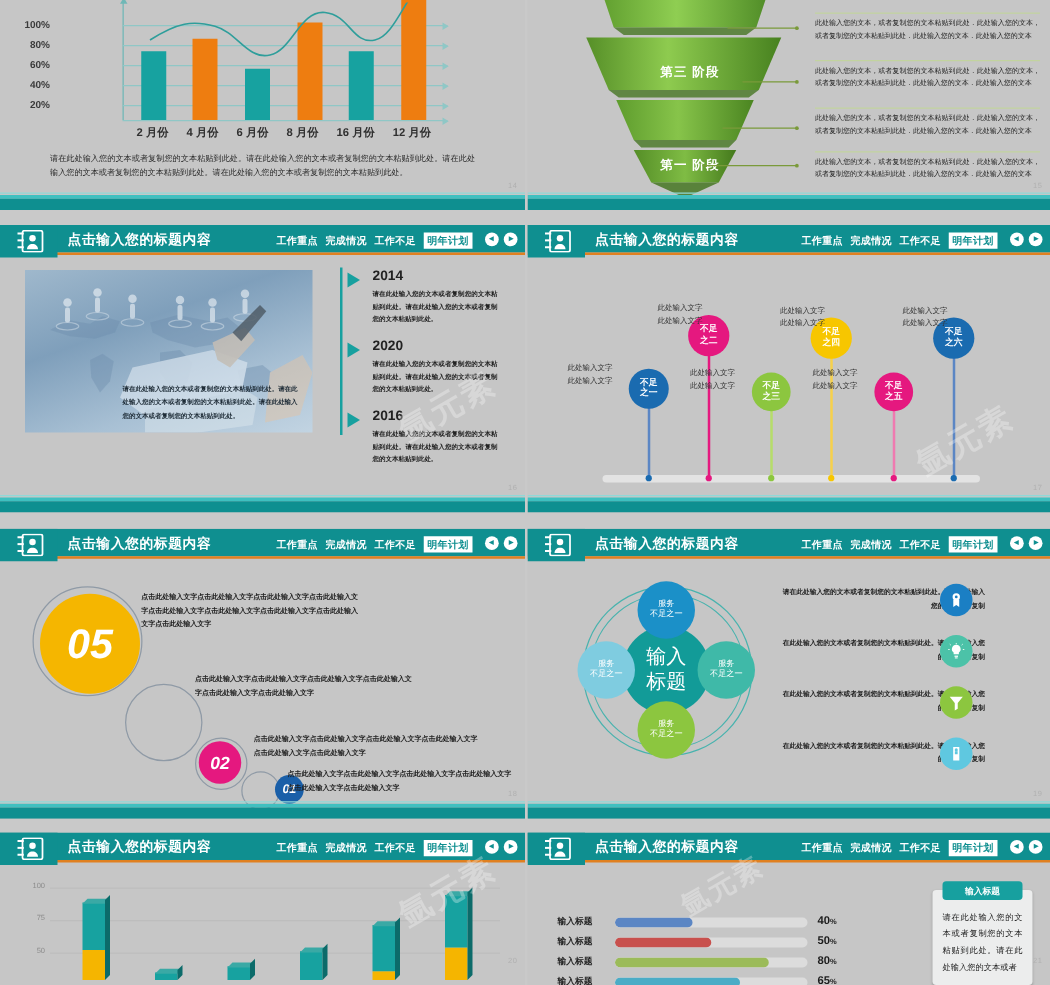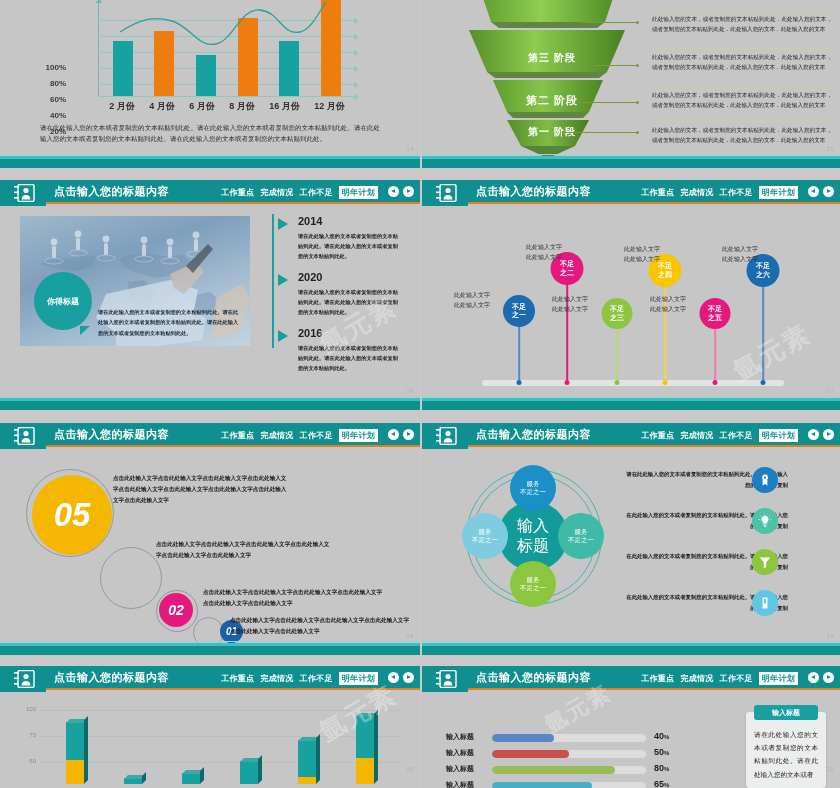--- a/index.html
+++ b/index.html
@@ -35,22 +35,22 @@
 
   
   .s1wrap{position:absolute;left:0;top:0;width:420px;height:162px;}
   .chart1{position:absolute;left:58px;top:2px;width:300px;height:112px;}
   .c1-axis{position:absolute;left:40px;top:0;bottom:18px;width:1px;background:#6fb7b6;}
   .c1-axis::before{content:"";position:absolute;top:-4px;left:-2.5px;width:0;height:0;
     border-left:3px solid transparent;border-right:3px solid transparent;border-bottom:5px solid #6fb7b6;}
   .c1-grid{position:absolute;left:40px;right:0;height:1px;background:#8fc7c6;}
   .c1-grid::after{content:"";position:absolute;right:-1px;top:-2.5px;width:0;height:0;
     border-top:3px solid transparent;border-bottom:3px solid transparent;border-left:5px solid #8fc7c6;}
-  .c1-ylab{position:absolute;right:292px;font-size:8px;color:#3a3a3a;white-space:nowrap;
-           transform:translateY(-5px);font-weight:bold;margin-top:48px;}
+  .c1-ylab{position:absolute;right:318px;font-size:8px;color:#3a3a3a;white-space:nowrap;
+           transform:translateY(-5px);font-weight:bold;}
   .c1-bars{position:absolute;left:44px;right:6px;bottom:18px;height:94px;display:flex;
            align-items:flex-end;justify-content:space-around;}
   .c1-bar{width:20px;}
   .c1-xlabs{position:absolute;left:44px;right:6px;bottom:0;height:16px;display:flex;
             justify-content:space-around;align-items:center;}
   .c1-xlabs span{font-size:9px;color:#303030;font-weight:bold;white-space:nowrap;}
   .c1-line{position:absolute;left:40px;top:0;right:0;bottom:18px;}
   .s1-cap{position:absolute;left:40px;top:122px;width:340px;font-size:6.5px;color:#2b2b2b;
           line-height:1.75;text-align:justify;}
   .fstage{position:absolute;color:#fff;font-weight:bold;font-size:11px;
@@ -223,21 +223,20 @@
       <polygon points="34,42 148,42 140,48 42,48" fill="#3d7018" opacity=".75"></polygon>
       <polygon points="12,50 168,50 150,92 30,92" fill="url(#g3)"></polygon>
       <polygon points="30,92 150,92 142,98 38,98" fill="#3d7018" opacity=".75"></polygon>
       <polygon points="36,100 146,100 132,132 50,132" fill="url(#g2)"></polygon>
       <polygon points="50,132 132,132 126,138 56,138" fill="#3d7018" opacity=".75"></polygon>
       <polygon points="50,140 132,140 118,166 64,166" fill="url(#g1)"></polygon>
       <polygon points="64,166 118,166 96,176 86,176" fill="#3d7018" opacity=".8"></polygon>
       <polygon points="30,-14 152,-14 160,6 22,6" fill="#6aa938" opacity=".9"></polygon>
     </svg>
     <div class="fstage" style="left:35px;top:47px;width:190px;height:22px;font-size:10px;">第三 阶段</div>
-    <div class="fstage" style="left:35px;top:89px;width:190px;height:22px;">第二 阶段</div>
     <div class="fstage" style="left:35px;top:122px;width:190px;height:20px;font-size:10px;">第一 阶段</div>
 
     <div class="fconn" style="left:160px;top:22px;width:56px;background:#7a9a3a;"></div>
     <div class="fdot" style="left:214px;top:21px;"></div>
     <div class="fconn" style="left:172px;top:65px;width:44px;background:#7a9a3a;"></div>
     <div class="fdot" style="left:214px;top:64px;"></div>
     <div class="fconn" style="left:156px;top:102px;width:60px;background:#7a9a3a;"></div>
     <div class="fdot" style="left:214px;top:101px;"></div>
     <div class="fconn" style="left:140px;top:132px;width:76px;background:#7a9a3a;"></div>
     <div class="fdot" style="left:214px;top:131px;"></div>
@@ -332,21 +331,20 @@
             <ellipse cx="124" cy="43" rx="9" ry="3"></ellipse>
           <ellipse cx="150" cy="45" rx="9" ry="3"></ellipse>
             <ellipse cx="176" cy="38" rx="9" ry="3"></ellipse>
         </g>
         <path d="M86,78 l64,-14 28,10 -6,30 -74,14 -22,-16z" fill="#eef3f8" opacity=".92"></path>
         <path d="M96,112 l80,-16 10,6 -4,22 -86,12z" fill="#dde5ed" opacity=".9"></path>
         <path d="M150,58 l26,-12 8,10 -20,22 -10,-6z" fill="#e2c4a8" opacity=".95"></path>
         <path d="M166,50 l22,-22 5,5 -20,24z" fill="#1c1c1c" opacity=".85"></path>
         <path d="M196,82 l26,-14 8,14 -10,34 -28,6z" fill="#e2c4a8" opacity=".95"></path>
       </svg>
-      <div class="bubble">你得标题</div>
       <div class="photo-cap">请在此处输入您的文本或者复制您的文本粘贴到此处。请在此处输入您的文本或者复制您的文本粘贴到此处。请在此处输入您的文本或者复制您的文本粘贴到此处。</div>
     </div>
 
     <div class="tline"></div>
     <div class="tyear" style="top:36px;">
       <div class="tri"></div>
       <div class="yr">2014</div>
       <div class="bd">请在此处输入您的文本或者复制您的文本粘贴到此处。请在此处输入您的文本或者复制您的文本粘贴到此处。</div>
     </div>
     <div class="tyear" style="top:92px;">

